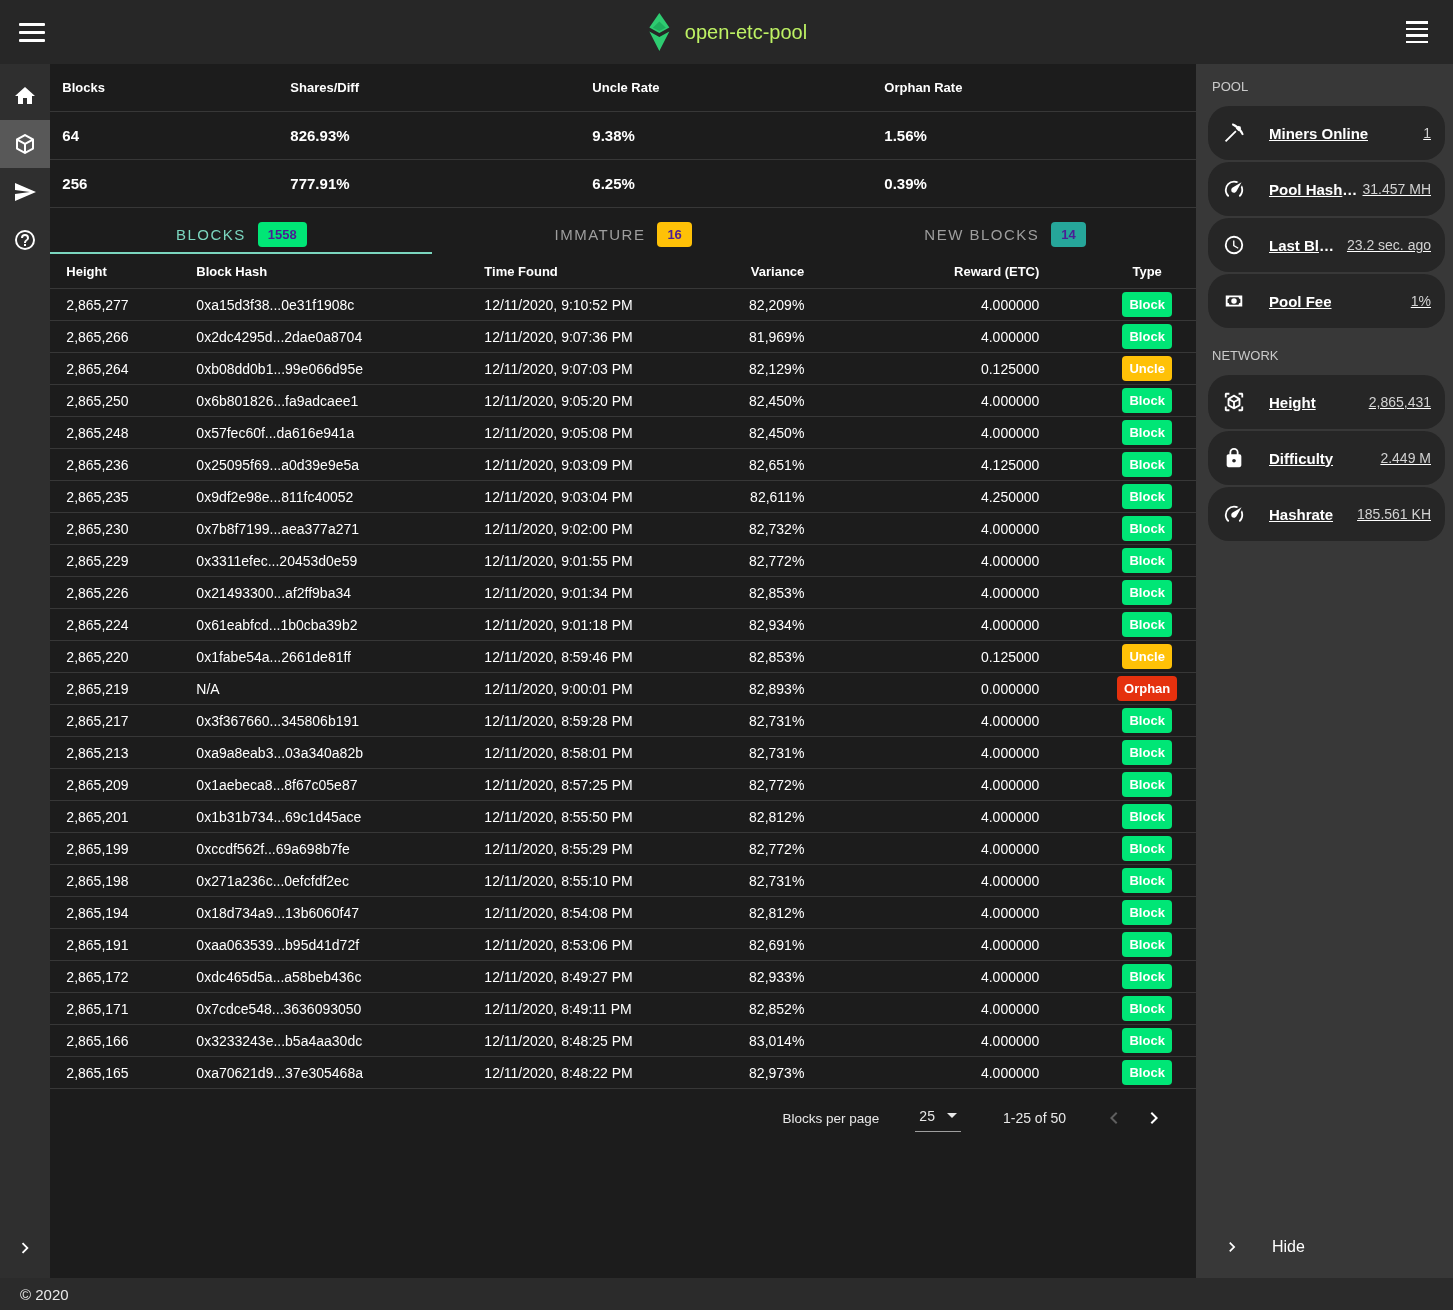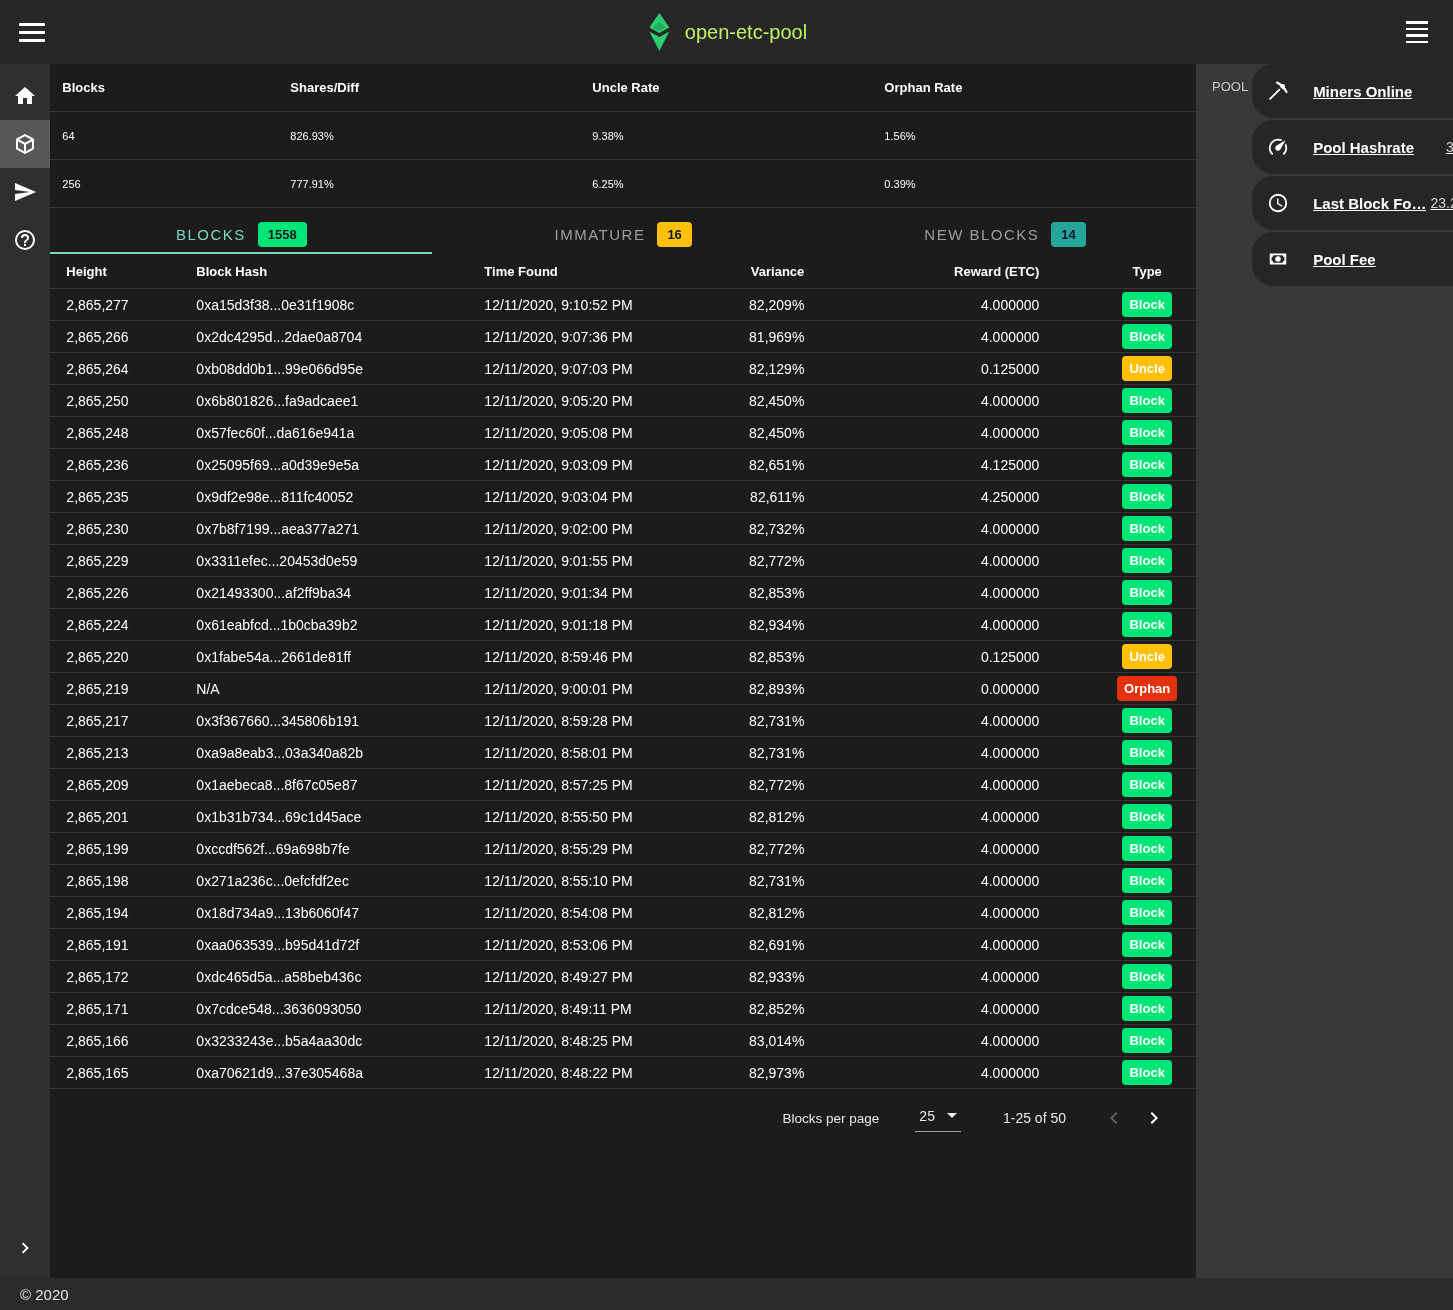--- a/index.html
+++ b/index.html
@@ -26,48 +26,48 @@
   .rail-item.active { background:#585858; }
   .rail-item svg { width:24px; height:24px; fill:#fff; }
   .rail-spacer { flex:1; }
   .rail-bottom { height:60px; display:flex; align-items:center; justify-content:center; cursor:pointer; }
   .rail-bottom svg { width:22px; height:22px; fill:#fff; }
   
   .main { width:1320px; background:#1c1c1c; display:flex; flex-direction:column; }
   
   .stats-row { display:grid; grid-template-columns:228px 302px 292px 1fr; padding:0 12px; height:48px; align-items:center; border-bottom:1px solid rgba(255,255,255,0.12); }
   .stats-row.head { font-size:13px; font-weight:bold; }
-  .stats-row.data { font-size:11px; }
+  .stats-row.data { font-size:15px;font-weight:bold; }
   .stats-row > div { padding-left:0; }
   
   .tabs { display:flex; margin-top:8px; height:38px; }
   .tab { flex:1; display:flex; align-items:center; justify-content:center; gap:12px; border-bottom:2px solid transparent; font-size:15px; letter-spacing:1.5px; color:#9e9e9e; cursor:pointer; }
   .tab.active { color:#7bd6bf; border-bottom-color:#7bd6bf; }
-  .tab-badge { padding:5px 10px; border-radius:4px; color:#0f172a; font-weight:bold; font-size:13px; letter-spacing:0; }
+  .tab-badge { padding:5px 10px; border-radius:4px; color:#4c1d95; font-weight:bold; font-size:13px; letter-spacing:0; }
   
   .t-row { display:grid; grid-template-columns:130px 288px 200px 120px 235px 1fr; padding:0 16px; align-items:center; border-bottom:1px solid rgba(255,255,255,0.12); }
   .t-row.head { height:35px; font-size:13px; font-weight:bold; }
   .t-row.data { height:32px; font-size:14px; }
   .c-var, .c-reward { text-align:right; }
   .c-type { padding-left:75px; text-align:center; }
   .badge { display:inline-block; min-width:34px; text-align:center; padding:5px 7px; border-radius:4px; font-size:13px; font-weight:bold; color:#fff; }
   
   .pager { display:flex; align-items:center; justify-content:flex-end; height:58px; padding-right:22px; font-size:14px; color:#e8e8e8; }
   .pager-label { font-size:13.5px; }
   .per-page { display:flex; align-items:center; gap:12px; margin-left:36px; border-bottom:1px solid #9e9e9e; padding:3px 4px 7px 4px; cursor:pointer; }
   .caret { width:0; height:0; border-left:5px solid transparent; border-right:5px solid transparent; border-top:5px solid #e8e8e8; }
   .range { margin-left:42px; }
   .page-btn { width:40px; height:40px; display:flex; align-items:center; justify-content:center; }
   .page-btn svg { width:24px; height:24px; }
   .page-btn.prev { margin-left:28px; }
   .page-btn.prev svg { fill:#5f5f5f; }
   .page-btn.next { cursor:pointer; }
   .page-btn.next svg { fill:#fff; }
   
-  .right { width:257px; background:#383838; display:flex; flex-direction:row; padding:0 8px 0 12px; }
+  .right { width:257px; background:#383838; display:flex; flex-direction:column; padding:0 8px 0 12px; }
   .section-label { font-size:13px; color:#cacaca; padding:15px 4px 12px 4px; }
   .section-label.network { padding-top:18px; }
   .pill { height:54px; margin-bottom:2px; background:#262626; border-radius:21px; display:flex; align-items:center; padding:0 14px 0 15px;text-decoration:underline; }
   .pill svg { width:22px; height:22px; fill:#fff; flex-shrink:0; }
   .pill-label { margin-left:24px; font-weight:bold; font-size:15px; white-space:nowrap; overflow:hidden; text-overflow:ellipsis; }
   .pill-value { margin-left:auto; font-size:14px; color:#d2d2d2; white-space:nowrap; padding-left:4px; }
   .panel-spacer { flex:1; }
   .hide-row { height:62px; display:flex; align-items:center; padding:0 8px; cursor:pointer; }
   .hide-row svg { width:20px; height:20px; fill:#fff; margin-left:6px; }
   .hide-label { margin-left:30px; font-size:16px; }
@@ -436,20 +436,27 @@
     <div id="network-items">
         <div class="pill">
           <svg viewBox="0 0 24 24" style="fill: rgb(255, 255, 255);">
             <path d="M17,22V20H20V17H22V20.5C22,20.89 21.84,21.24 21.54,21.54C21.24,21.84 20.89,22 20.5,22H17M7,22H3.5C3.11,22 2.76,21.84 2.46,21.54C2.16,21.24 2,20.89 2,20.5V17H4V20H7V22M17,2H20.5C20.89,2 21.24,2.16 21.54,2.46C21.84,2.76 22,3.11 22,3.5V7H20V4H17V2M7,2V4H4V7H2V3.5C2,3.11 2.16,2.76 2.46,2.46C2.76,2.16 3.11,2 3.5,2H7M13,17.25L17,14.95V10.36L13,12.66V17.25M12,10.92L16,8.63L12,6.28L8,8.63L12,10.92M7,14.95L11,17.25V12.66L7,10.36V14.95M18.23,7.59C18.73,7.91 19,8.34 19,8.91V15.23C19,15.8 18.73,16.23 18.23,16.55L12.75,19.73C12.25,20.05 11.75,20.05 11.25,19.73L5.77,16.55C5.27,16.23 5,15.8 5,15.23V8.91C5,8.34 5.27,7.91 5.77,7.59L11.25,4.41C11.5,4.26 11.75,4.18 12,4.18C12.25,4.18 12.5,4.26 12.75,4.41L18.23,7.59Z" fill="currentColor"></path>
           </svg>
           <div class="pill-label">Height</div>
           <div class="pill-value">2,865,431</div>
         </div>
         <div class="pill">
           <svg viewBox="0 0 24 24" style="fill: rgb(255, 255, 255);">
+            <path d="M12,17A2,2 0 0,0 14,15C14,13.89 13.1,13 12,13A2,2 0 0,0 10,15A2,2 0 0,0 12,17M18,8A2,2 0 0,1 20,10V20A2,2 0 0,1 18,22H6A2,2 0 0,1 4,20V10C4,8.89 4.9,8 6,8H7V6A5,5 0 0,1 12,1A5,5 0 0,1 17,6V8H18M12,3A3,3 0 0,0 9,6V8H15V6A3,3 0 0,0 12,3Z" fill="currentColor"></path>
+          </svg>
+          <div class="pill-label">Difficulty</div>
+          <div class="pill-value">2.449 M</div>
+        </div>
+        <div class="pill">
+          <svg viewBox="0 0 24 24" style="fill: rgb(255, 255, 255);">
             <path d="M12,16A3,3 0 0,1 9,13C9,11.88 9.61,10.9 10.5,10.39L20.21,4.77L14.68,14.35C14.18,15.33 13.17,16 12,16M12,3C13.81,3 15.5,3.5 16.97,4.32L14.87,5.53C14,5.19 13,5 12,5A8,8 0 0,0 4,13C4,15.21 4.89,17.21 6.34,18.65H6.35C6.74,19.04 6.74,19.67 6.35,20.06C5.96,20.45 5.32,20.45 4.93,20.07V20.07C3.12,18.26 2,15.76 2,13A10,10 0 0,1 12,3M22,13C22,15.76 20.88,18.26 19.07,20.07V20.07C18.68,20.45 18.05,20.45 17.66,20.06C17.27,19.67 17.27,19.04 17.66,18.65V18.65C19.11,17.2 20,15.21 20,13C20,12 19.81,11 19.46,10.1L20.67,8C21.5,9.5 22,11.18 22,13Z" fill="currentColor"></path>
           </svg>
           <div class="pill-label">Hashrate</div>
           <div class="pill-value">185.561 KH</div>
         </div>
       </div>
     <div class="panel-spacer"></div>
     <div class="hide-row">
       <svg viewBox="0 0 24 24">
           <path id="p-hide-chev" d="M8.59,16.58L13.17,12L8.59,7.41L10,6L16,12L10,18L8.59,16.58Z"></path>

